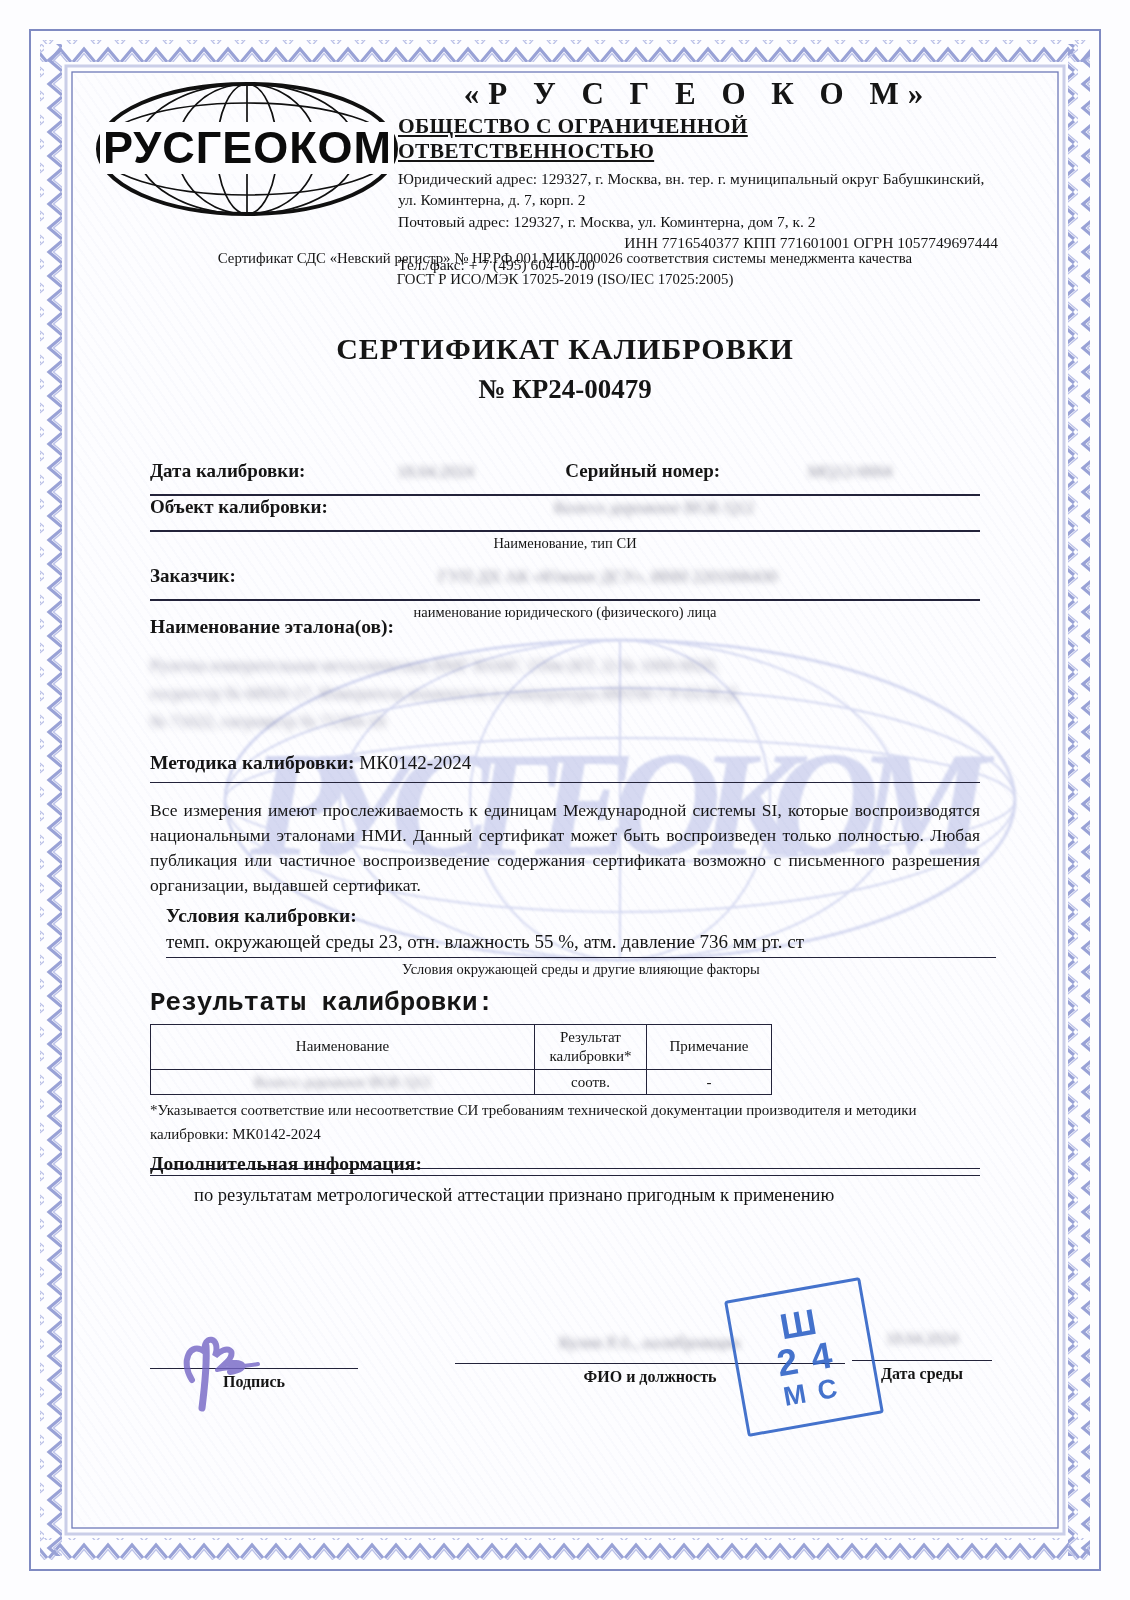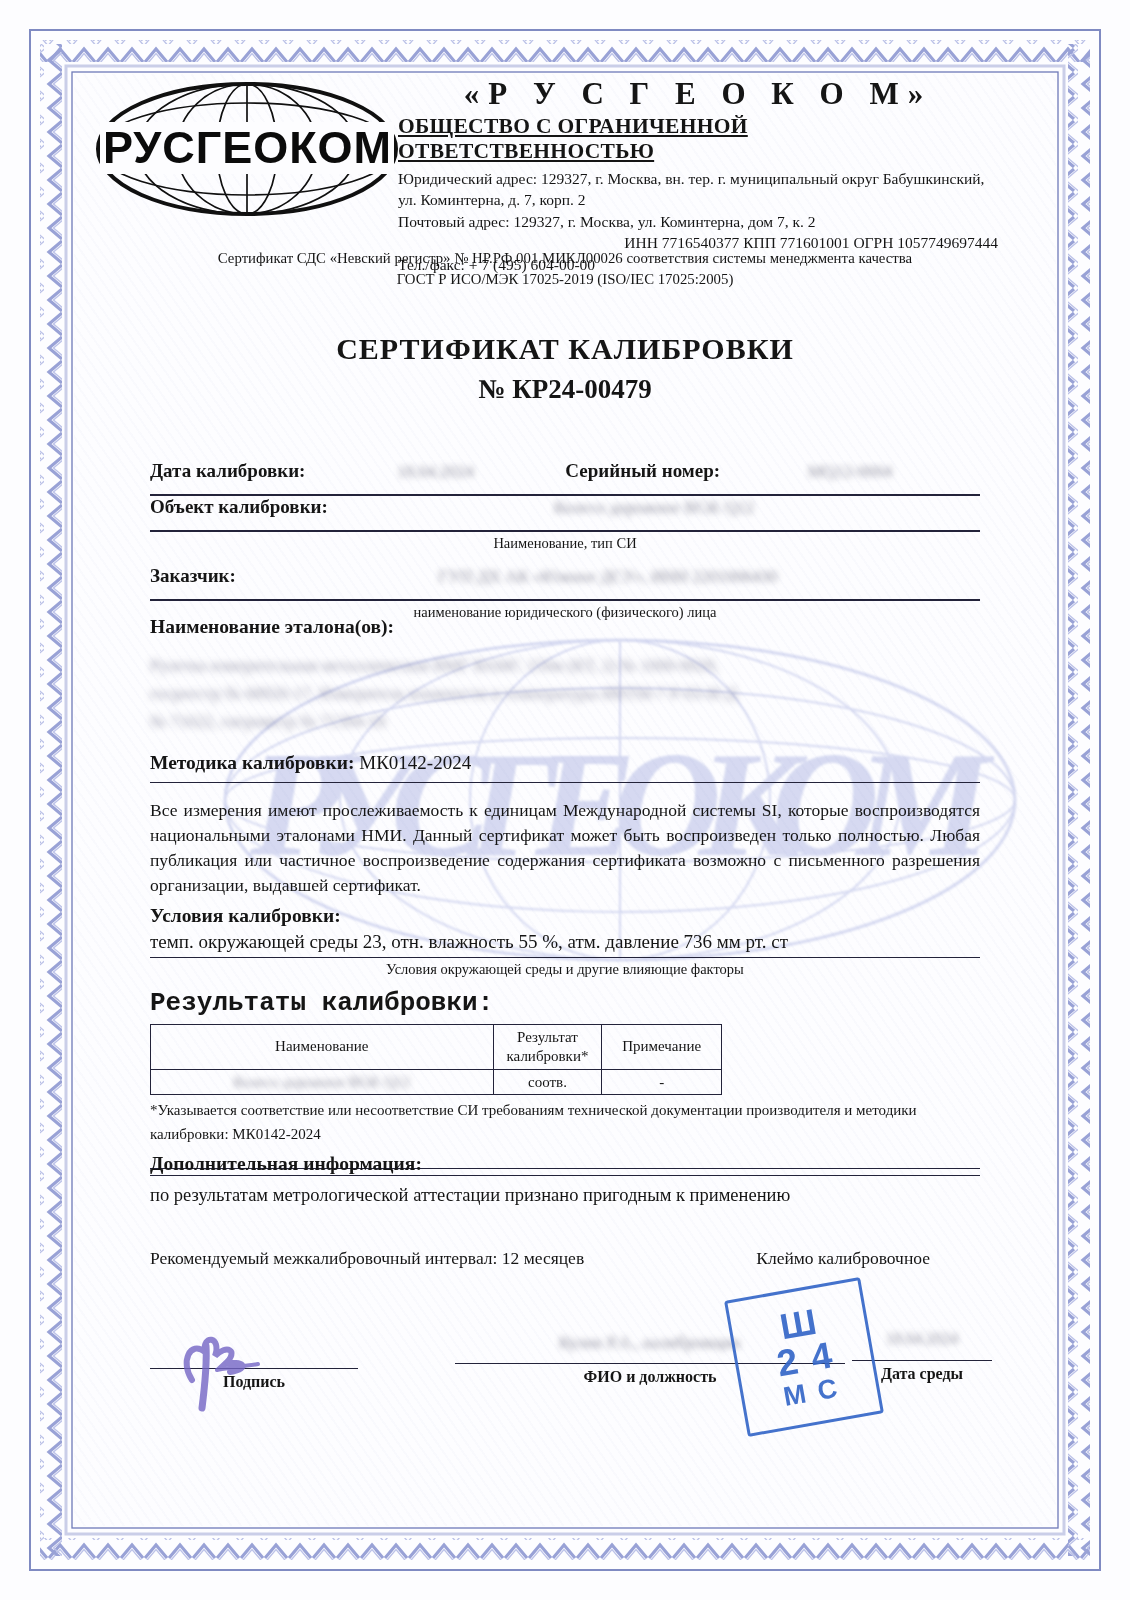--- a/index.html
+++ b/index.html
@@ -31,21 +31,21 @@
   .title1 { font-size:30px; font-weight:bold; letter-spacing:1px; text-align:center; }
   .title2 { font-size:27px; font-weight:bold; text-align:center; margin-top:8px; }
 
   .frow { display:flex; align-items:flex-end; padding-bottom:12px; font-size:19px; }
   .flabel { font-weight:bold; white-space:nowrap; }
   .fval { flex:1; text-align:center; font-size:17px; }
 
   .para { font-size:17.5px; line-height:25px; }
   .blurlines { font-size:17px; line-height:28px; }
 
-  table.results { border-collapse:collapse; width:572px; font-size:15px; }
+  table.results { border-collapse:collapse; width:622px; font-size:15px; }
   table.results td, table.results th {
     border:1.6px solid #23233a; text-align:center; vertical-align:middle;
     font-weight:normal; padding:3px 4px; line-height:1.25;
   }
   table.results .c1 { width:390px; }
   table.results .c2 { width:104px; }
   table.results .c3 { width:118px; }
 
   .footnote { font-size:15px; line-height:24px; padding-bottom:22px; }
   .addlabel { font-size:19.5px; font-weight:bold; padding-bottom:0; }
@@ -184,21 +184,21 @@
     </div>
   </div>
 
   <div class="sec u1" style="top:752px; padding-bottom:8px; font-size:19.5px;">
     <span class="flabel">Методика калибровки:</span>
     <span style="font-size:19px;">МК0142-2024</span>
   </div>
 
   <div class="sec para justify" style="top:798px;">Все измерения имеют прослеживаемость к единицам Международной системы SI, которые воспроизводятся национальными эталонами НМИ. Данный сертификат может быть воспроизведен только полностью. Любая публикация или частичное воспроизведение содержания сертификата возможно с письменного разрешения организации, выдавшей сертификат.</div>
 
-  <div class="sec" style="top:905px;">
+  <div class="sec" style="top:905px;margin-left:16px;">
     <div class="flabel" style="font-size:19.5px;">Условия калибровки:</div>
     <div class="u1" style="font-size:19px; padding-bottom:4px; margin-top:4px;">темп. окружающей среды 23, отн. влажность 55 %, атм. давление 736 мм рт. ст</div>
     <div class="caption">Условия окружающей среды и другие влияющие факторы</div>
   </div>
 
   <div class="sec" style="top:988px;">
     <div class="flabel" style="font-size:26px;font-family:Liberation Mono, monospace;">Результаты калибровки:</div>
     <table class="results" style="margin-top:6px;">
       <tbody>
           <tr>
@@ -211,26 +211,22 @@
         <td>соотв.</td>
         <td>-</td>
       </tr>
     </tbody>
       </table>
   </div>
 
   <div class="sec footnote u1" style="top:1098px;">*Указывается соответствие или несоответствие СИ требованиям технической документации производителя и методики калибровки: МК0142-2024</div>
 
   <div class="sec addlabel u1" style="top:1153px;">Дополнительная информация:</div>
-  <div class="sec addval justify" style="top:1185px;">по результатам метрологической аттестации признано пригодным к применению</div>
-
-  <div class="sec" style="top:1248px; display:flex; justify-content:space-between; font-size:17.5px;">
-    <span>Рекомендуемый межкалибровочный интервал: 12 месяцев</span>
-    <span style="margin-right:50px;">Клеймо калибровочное</span>
-  </div>
+  <div class="sec addval justify" style="top:1185px;margin-left:44px;">по результатам метрологической аттестации признано пригодным к применению</div>
+
 
 
   <svg class="signature-svg" width="120" height="90" viewBox="0 0 120 90">
     <g fill="none" stroke="#7365c5" stroke-linecap="round" opacity="0.8">
       <path d="M30 58 C 18 40, 28 18, 43 30 C 40 12, 60 14, 53 34 C 64 22, 78 28, 63 42 C 80 38, 90 46, 68 50" stroke-width="6"></path>
       <path d="M44 24 C 45 40, 42 70, 40 86" stroke-width="7"></path>
       <path d="M55 48 C 70 45, 85 44, 96 42" stroke-width="4"></path>
     </g>
   </svg>
 

